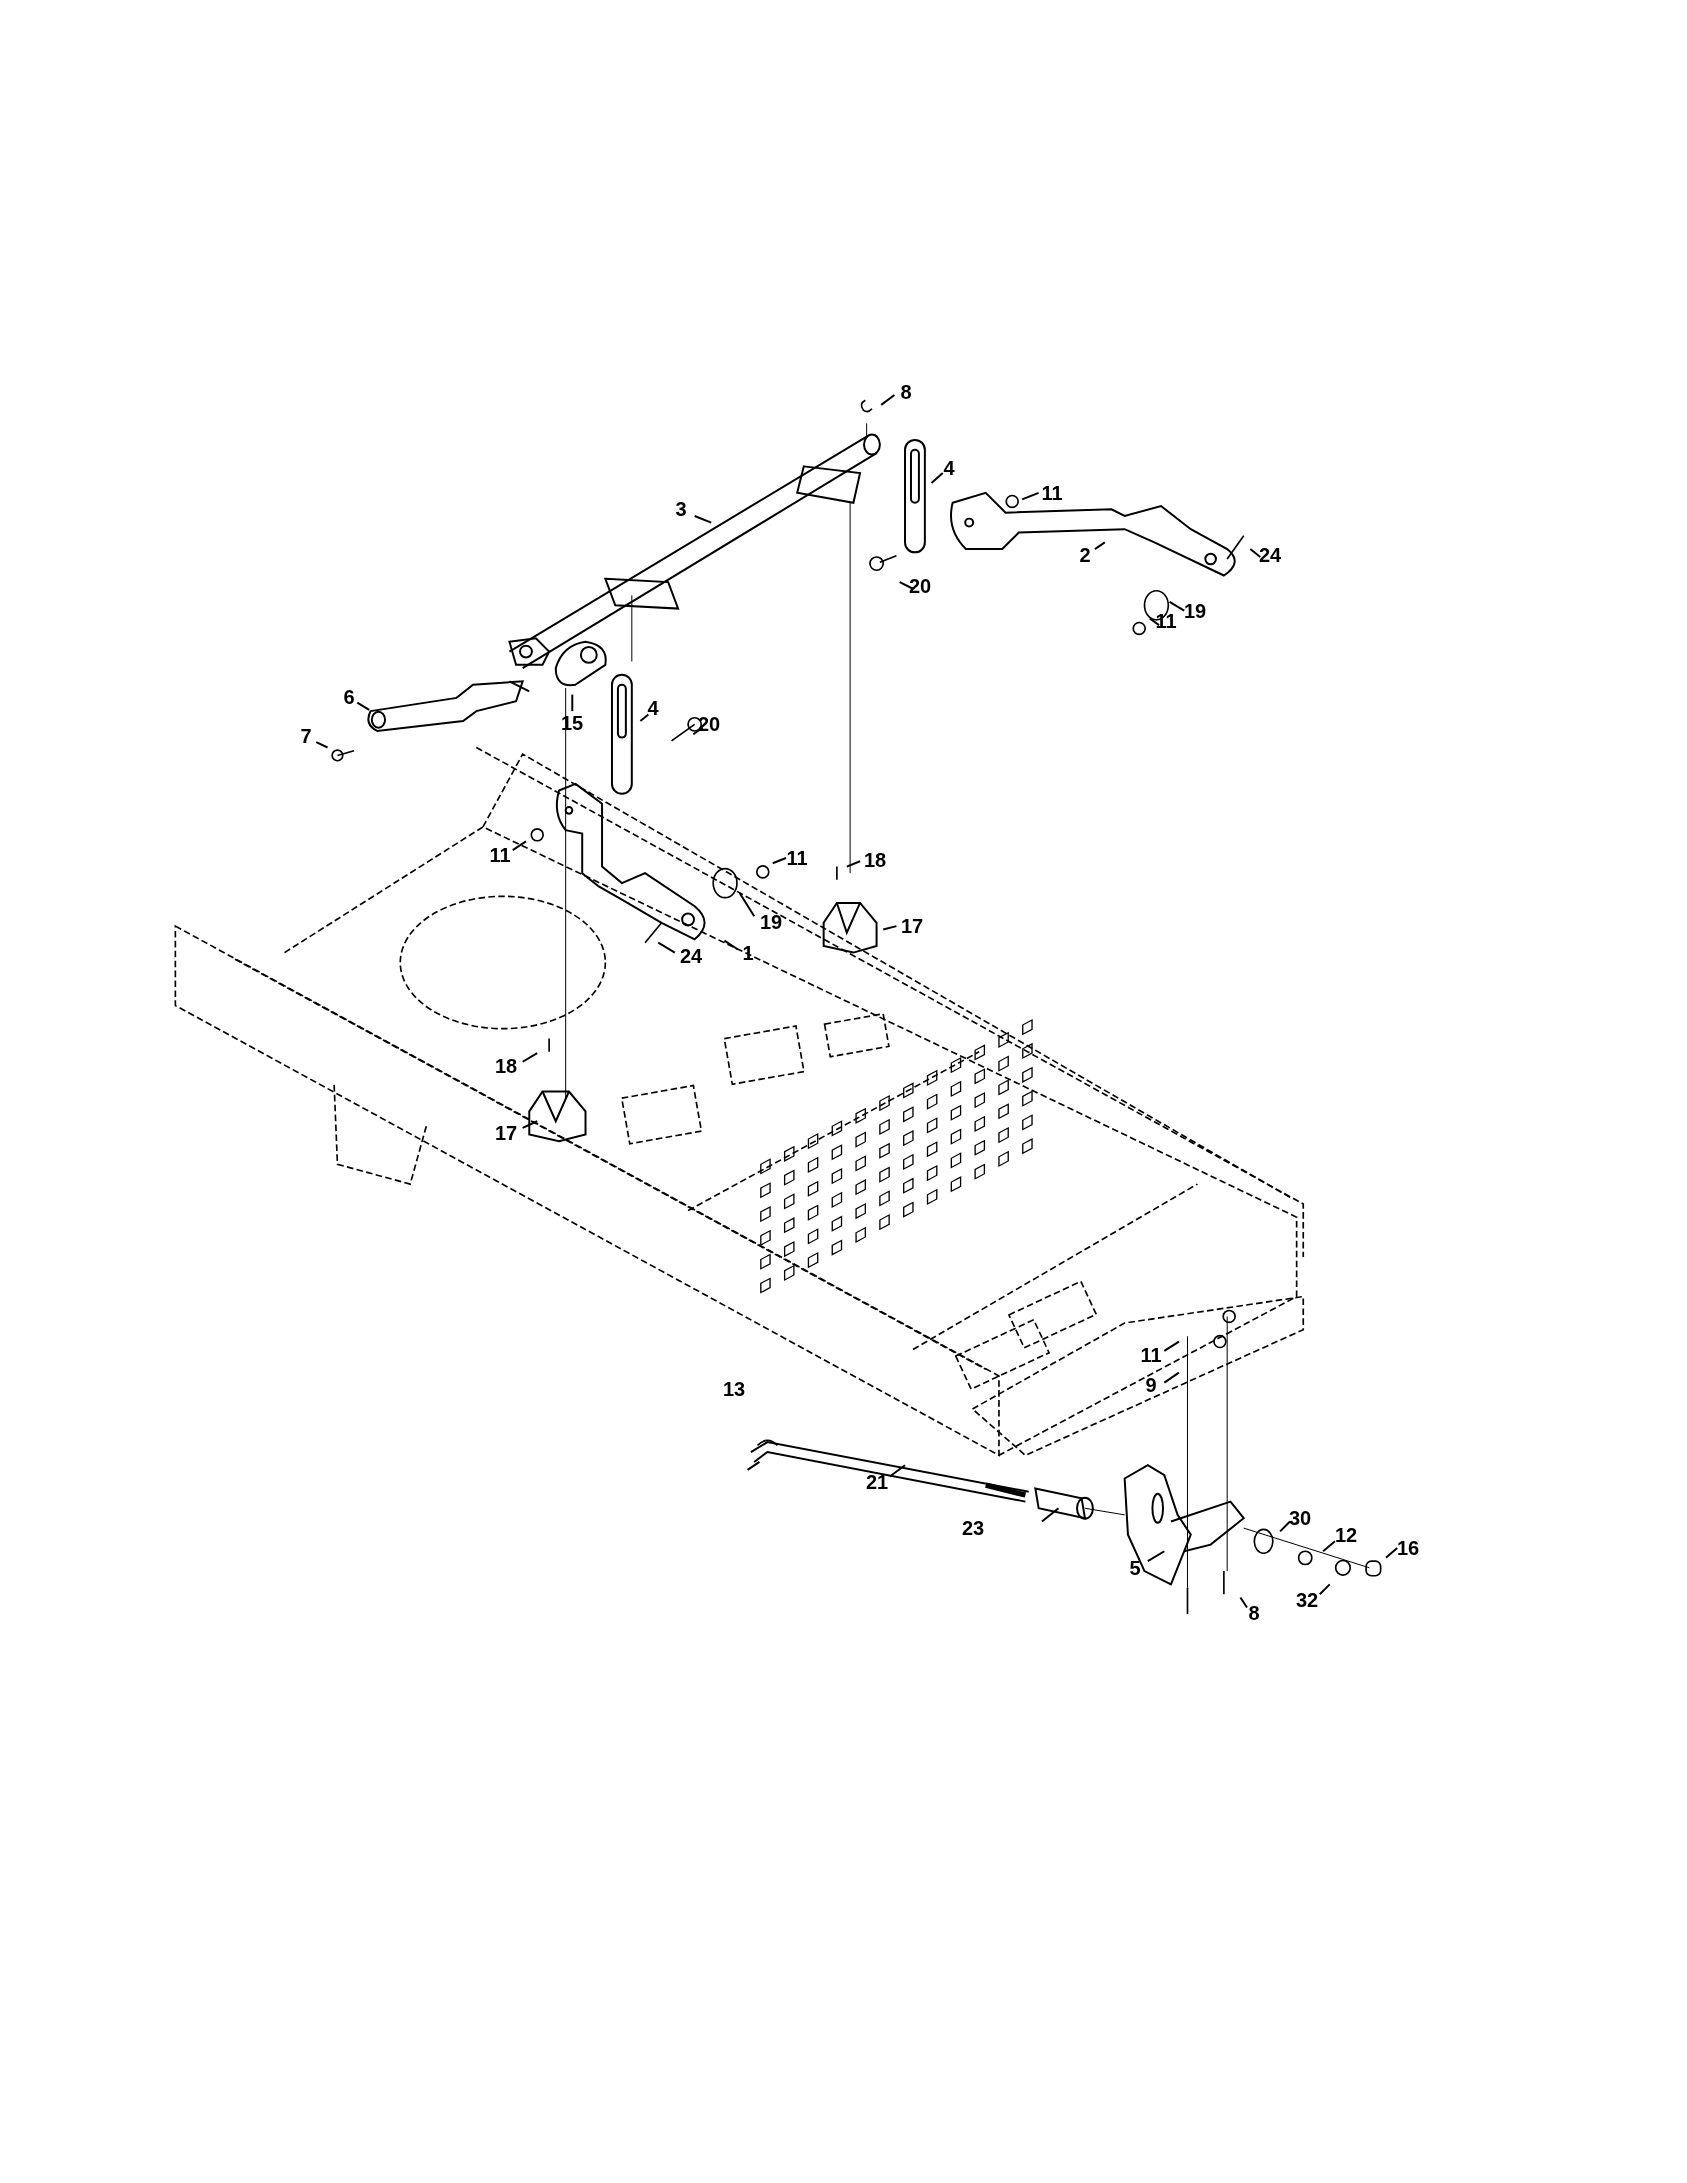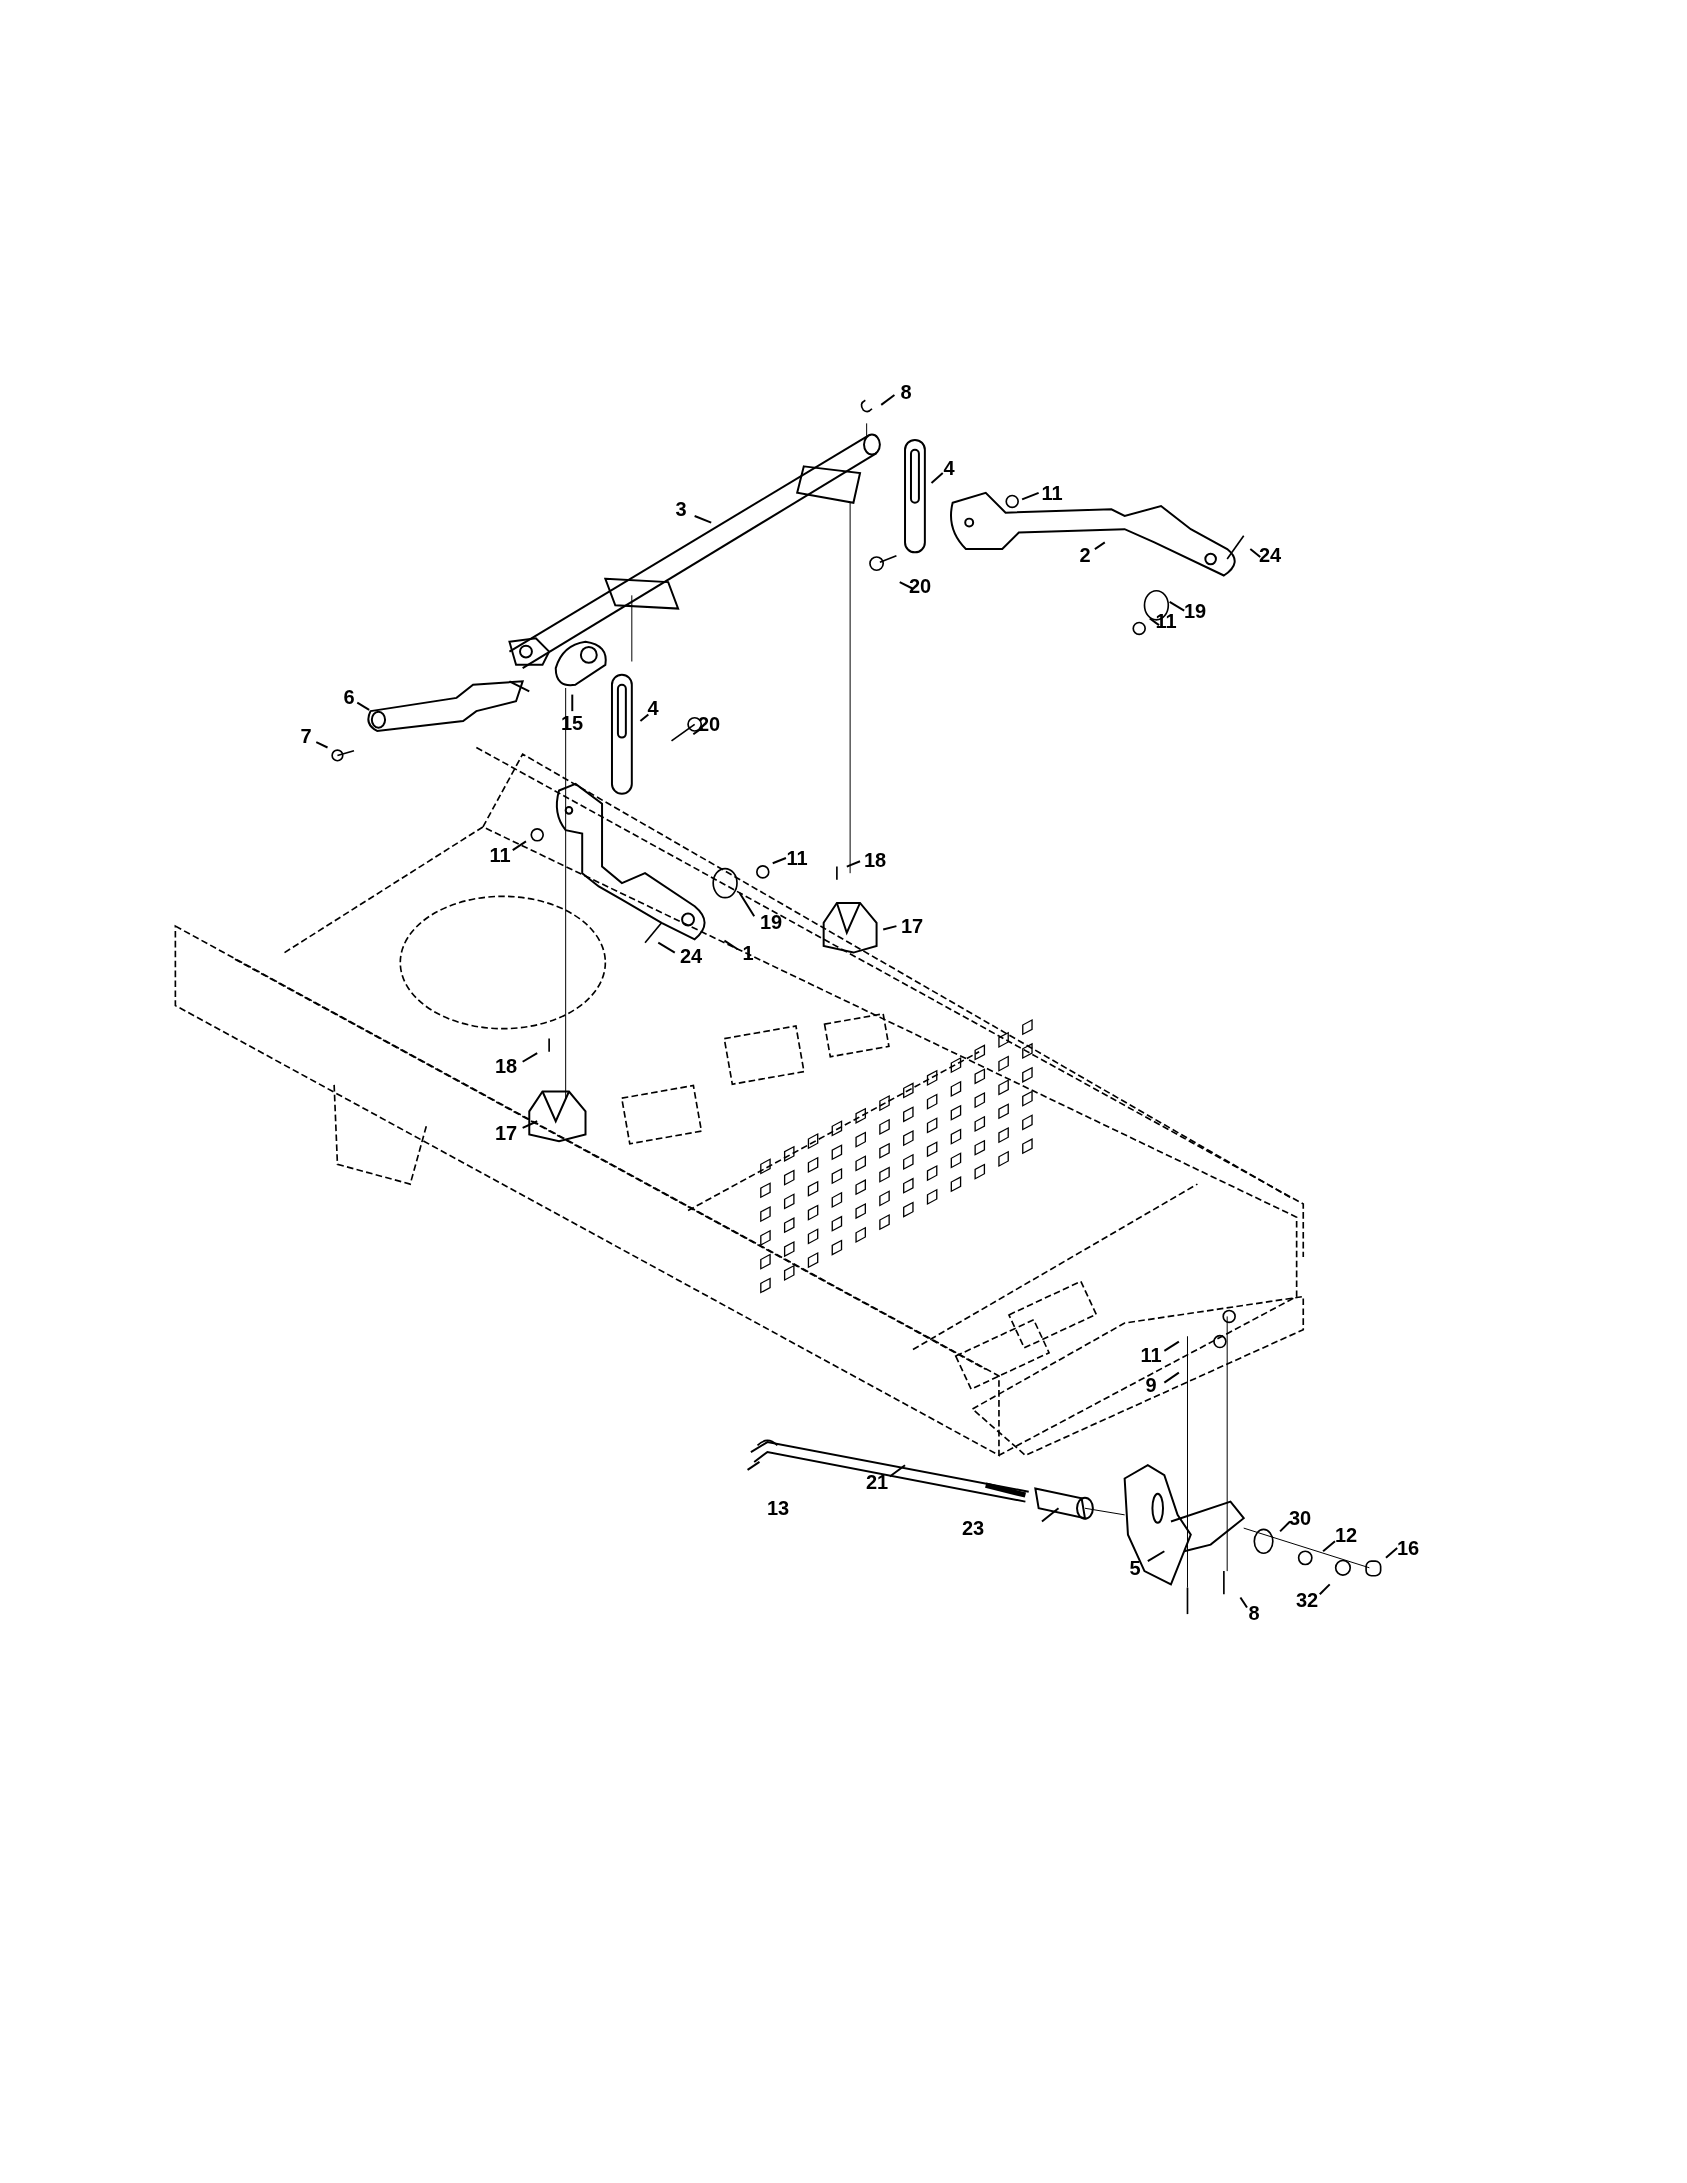--- a/index.html
+++ b/index.html
@@ -296,21 +296,21 @@
     <span class="callout" style="left: 797px; top: 858px;">11</span>
     <span class="callout" style="left: 875px; top: 860px;">18</span>
     <span class="callout" style="left: 771px; top: 922px;">19</span>
     <span class="callout" style="left: 912px; top: 926px;">17</span>
     <span class="callout" style="left: 691px; top: 956px;">24</span>
     <span class="callout" style="left: 748px; top: 953px;">1</span>
     <span class="callout" style="left: 506px; top: 1066px;">18</span>
     <span class="callout" style="left: 506px; top: 1133px;">17</span>
     <span class="callout" style="left: 1151px; top: 1355px;">11</span>
     <span class="callout" style="left: 1151px; top: 1385px;">9</span>
-    <span class="callout" style="left: 734px; top: 1508px; margin-left: 44px;">13</span>
+    <span class="callout" style="left: 734px; top: 1389px;">13</span>
     <span class="callout" style="left: 877px; top: 1482px;">21</span>
     <span class="callout" style="left: 973px; top: 1528px;">23</span>
     <span class="callout" style="left: 1300px; top: 1518px;">30</span>
     <span class="callout" style="left: 1346px; top: 1535px;">12</span>
     <span class="callout" style="left: 1408px; top: 1548px;">16</span>
     <span class="callout" style="left: 1135px; top: 1568px;">5</span>
     <span class="callout" style="left: 1307px; top: 1600px;">32</span>
     <span class="callout" style="left: 1254px; top: 1613px;">8</span>
   </div>
 

